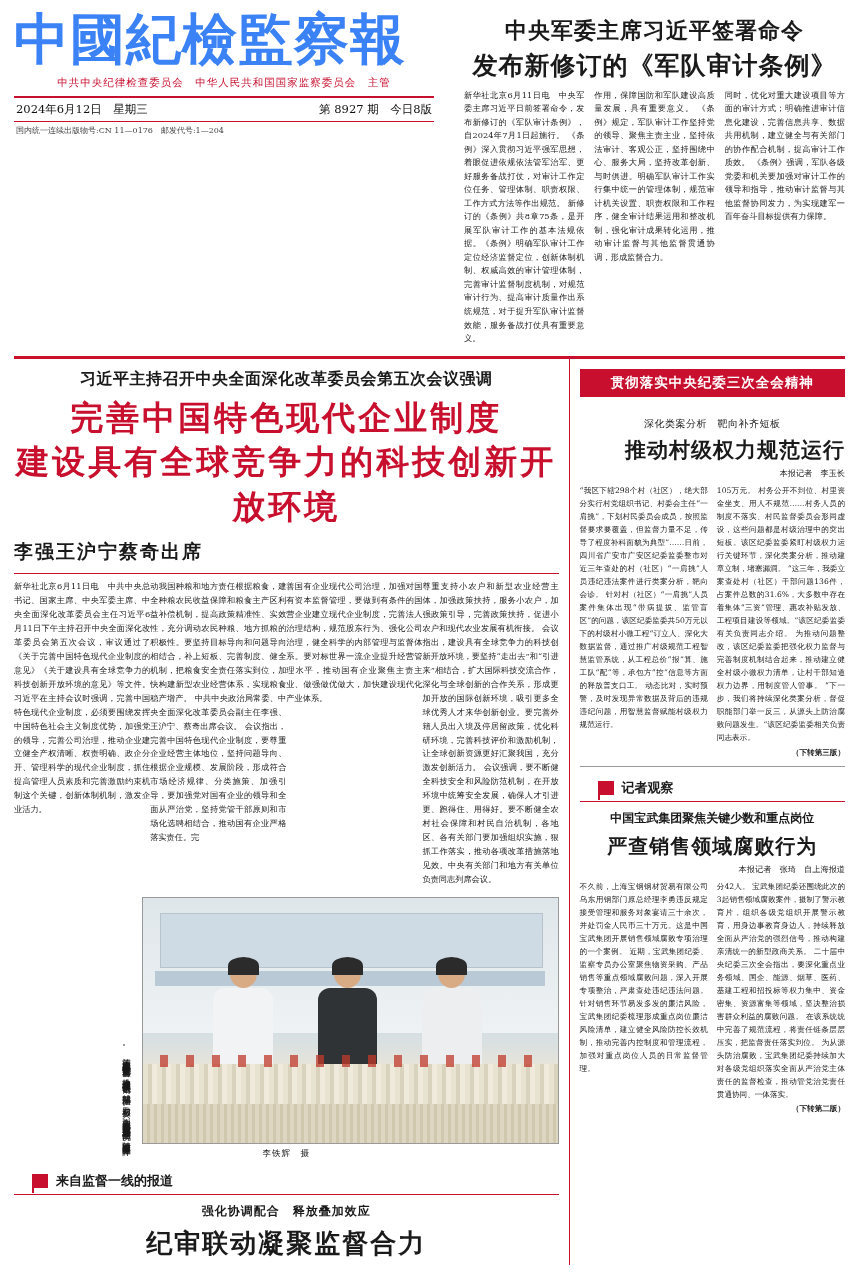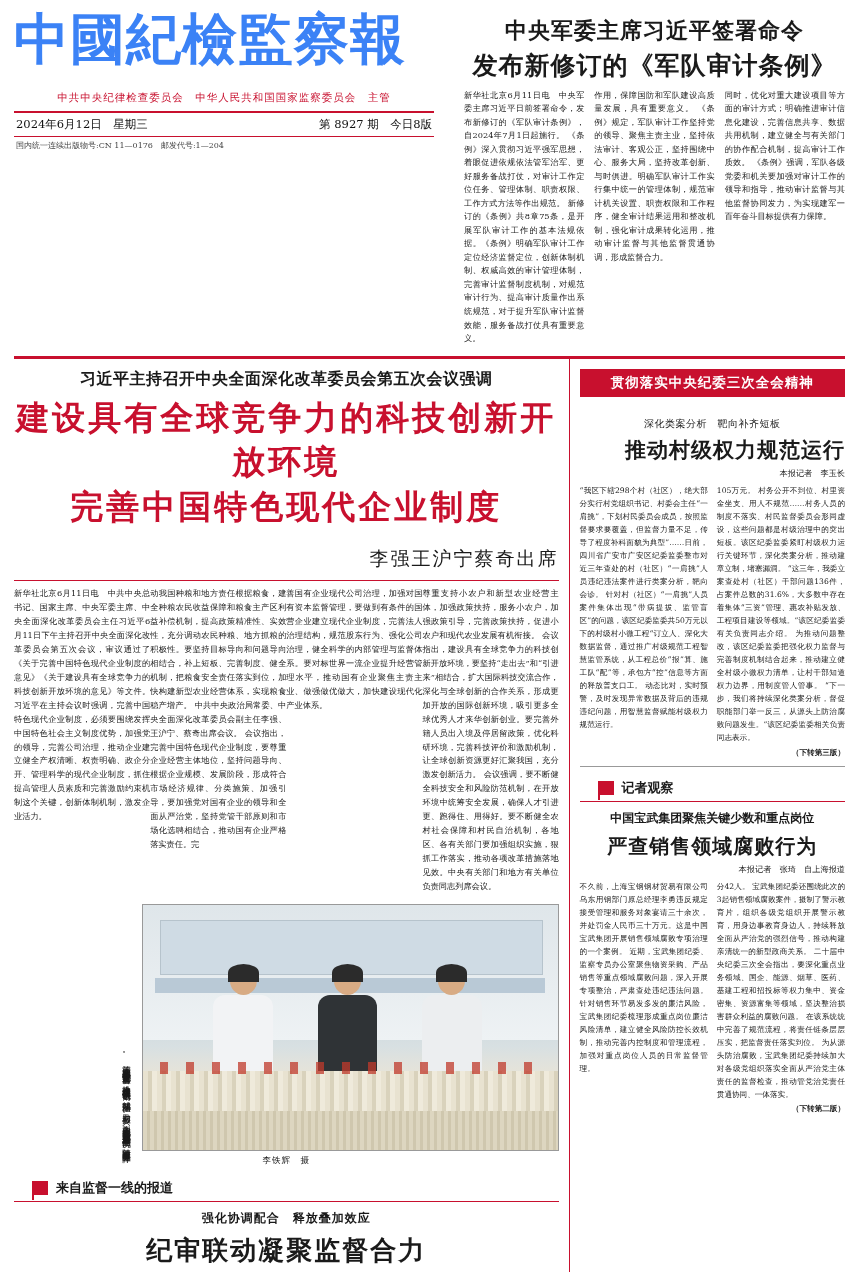--- a/index.html
+++ b/index.html
@@ -17,21 +17,21 @@
   .mast-title{
     font-family:"DejaVu Serif", serif;
     font-weight:bold;
     font-size:55px;
     color:#3b82f6;
     letter-spacing:1px;
     line-height:1.05;
     white-space:nowrap;
   }
   .mast-sub{
-    margin-top:23px;
+    margin-top:8px;
     font-size:10.5px;
     color:#c8102e;
     letter-spacing:1px;
     text-align:center;
     width:420px;
   }
   .mast-rule{
     margin-top:6px;
     width:420px;
     border-top:2px solid #c8102e;
@@ -76,21 +76,21 @@
   .body-wrap{display:flex; padding:0 14px; box-sizing:border-box;}
   .left-col{width:565px; padding-right:10px; box-sizing:border-box; border-right:1px solid #c8102e;}
   .right-col{width:280px; padding-left:10px; box-sizing:border-box;}
 
   
   .kicker{font-size:16px; font-weight:bold; text-align:center; margin:10px 0 6px 0; letter-spacing:0.5px;}
   .big-head{
     font-size:33px; font-weight:bold; color:#c8102e; text-align:center;
     letter-spacing:3px; line-height:1.35;
   }
-  .sub-head{font-size:19px; font-weight:normal; text-align:right; margin:17px 0 8px 0; letter-spacing:2px;}
+  .sub-head{font-size:19px; font-weight:bold; text-align:left; margin:10px 0 8px 0; letter-spacing:2px;}
   .hr-red{border-top:1px solid #c8102e; margin:6px 0;}
 
   .three-col{display:flex; gap:0; font-size:8.2px; line-height:1.7; text-align:justify; margin-top:6px;}
   .three-col .col{flex:1;}
 
   
   .photo-area{display:flex; margin-top:10px; gap:8px;}
   .photo-caption{
     width:120px; font-size:8.5px; line-height:1.75; letter-spacing:0.5px;
     writing-mode:vertical-rl; text-orientation:upright; height:245px;
@@ -186,22 +186,22 @@
     </div>
   </div>
 
   <div class="thick-rule"></div>
 
   <div class="body-wrap">
 
     <div class="left-col">
 
       <div class="kicker">习近平主持召开中央全面深化改革委员会第五次会议强调</div>
+      <div class="big-head">完善中国特色现代企业制度</div>
       <div class="big-head">建设具有全球竞争力的科技创新开放环境</div>
-      <div class="big-head">完善中国特色现代企业制度</div>
       <div class="sub-head">李强王沪宁蔡奇出席</div>
       <div class="hr-red"></div>
 
       <div class="three-col">
         <div class="col">新华社北京6月11日电　中共中央总书记、国家主席、中央军委主席、中央全面深化改革委员会主任习近平6月11日下午主持召开中央全面深化改革委员会第五次会议，审议通过了《关于完善中国特色现代企业制度的意见》《关于建设具有全球竞争力的科技创新开放环境的意见》等文件。
 
 习近平在主持会议时强调，完善中国特色现代企业制度，必须要围绕发挥中国特色社会主义制度优势，加强党的领导，完善公司治理，推动企业建立健全产权清晰、权责明确、政企分开、管理科学的现代企业制度，抓住提高管理人员素质和完善激励约束机制这个关键，创新体制机制，激发企业活力。</div>
         <div class="col">动我国种粮和地方责任根据粮食，建全种粮农民收益保障和粮食主产区利益补偿机制，提高政策精准性、实效性，充分调动农民种粮、地方抓粮的积极性。要坚持目标导向和问题导向相结合，补上短板、完善制度、健全机制，把粮食安全责任落实到位，加快构建新型农业经营体系，实现粮食稳产增产。
 
 中共中央政治局常委、中央全面深化改革委员会副主任李强、王沪宁、蔡奇出席会议。

